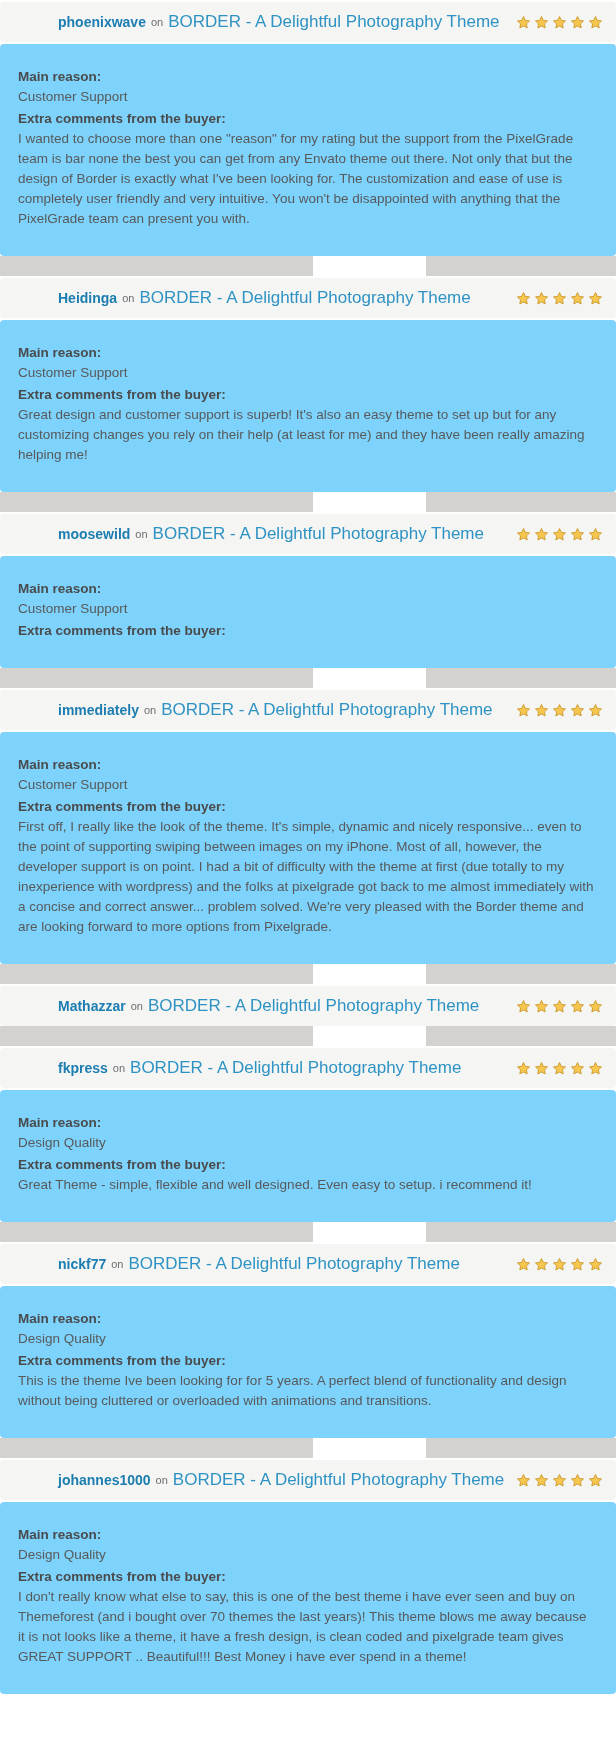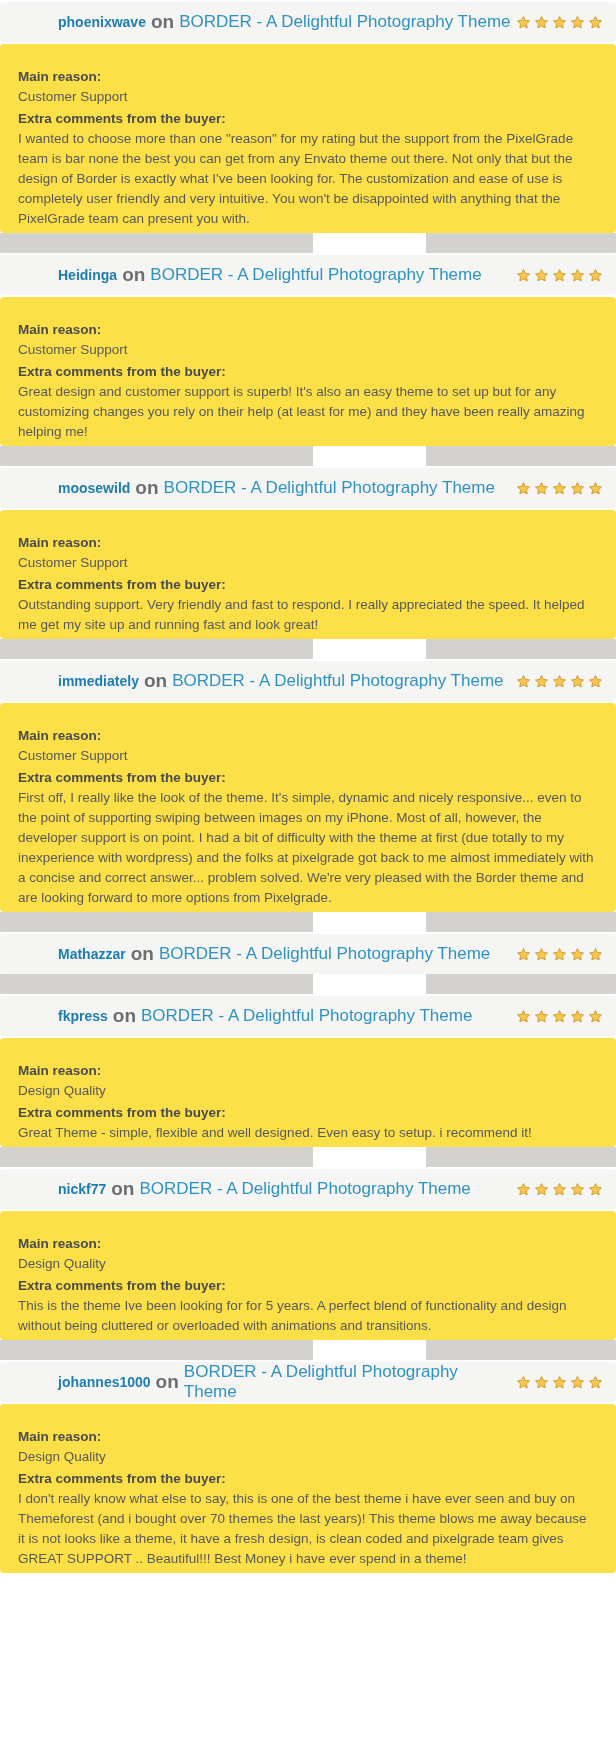--- a/index.html
+++ b/index.html
@@ -24,24 +24,23 @@
   }
   .username {
     font-size: 14px;
     font-weight: bold;
     color: #1b7db1;
     text-decoration: none;
     cursor: pointer;
     margin-left: 40px;
   }
   .on-word {
-    font-size: 19px;
+    font-size: 11px;
     color: #6d6e71;
     margin: 0 5px;
-    font-weight: bold;
   }
   .theme-link {
     font-size: 17px;
     color: #2e93c4;
     text-decoration: none;
     cursor: pointer;
   }
   .stars {
     margin-left: auto;
     display: flex;
@@ -50,24 +49,24 @@
   .star {
     width: 15px;
     height: 15px;
     margin-left: 3px;
     fill: #f6c64f;
     stroke: #cf9e35;
     stroke-width: 1.6;
     stroke-linejoin: round;
   }
   .review-body {
-    background: #fde047;
+    background: #7dd3fc;
     border-radius: 4px;
     margin-top: 2px;
-    padding: 23px 20px 4px 18px;
+    padding: 23px 20px 27px 18px;
     font-size: 13.5px;
     line-height: 20px;
     color: #58595b;
   }
   .field + .field {
     margin-top: 2px;
   }
   .field-label {
     font-weight: bold;
     color: #4a4b4d;
@@ -192,21 +191,20 @@
           </svg>
         </span>
     </div>
     <div class="review-body">
       <div class="field">
         <div class="field-label">Main reason:</div>
         <div class="field-value">Customer Support</div>
       </div>
       <div class="field">
         <div class="field-label">Extra comments from the buyer:</div>
-        <div class="field-value">Outstanding support. Very friendly and fast to respond. I really appreciated the speed. It helped me get my site up and running fast and look great!</div>
       </div>
     </div>
   </div>
 
   <div class="divider">
       <div class="divider-window"></div>
     </div>
 
   <div>
     <div class="review-header">

